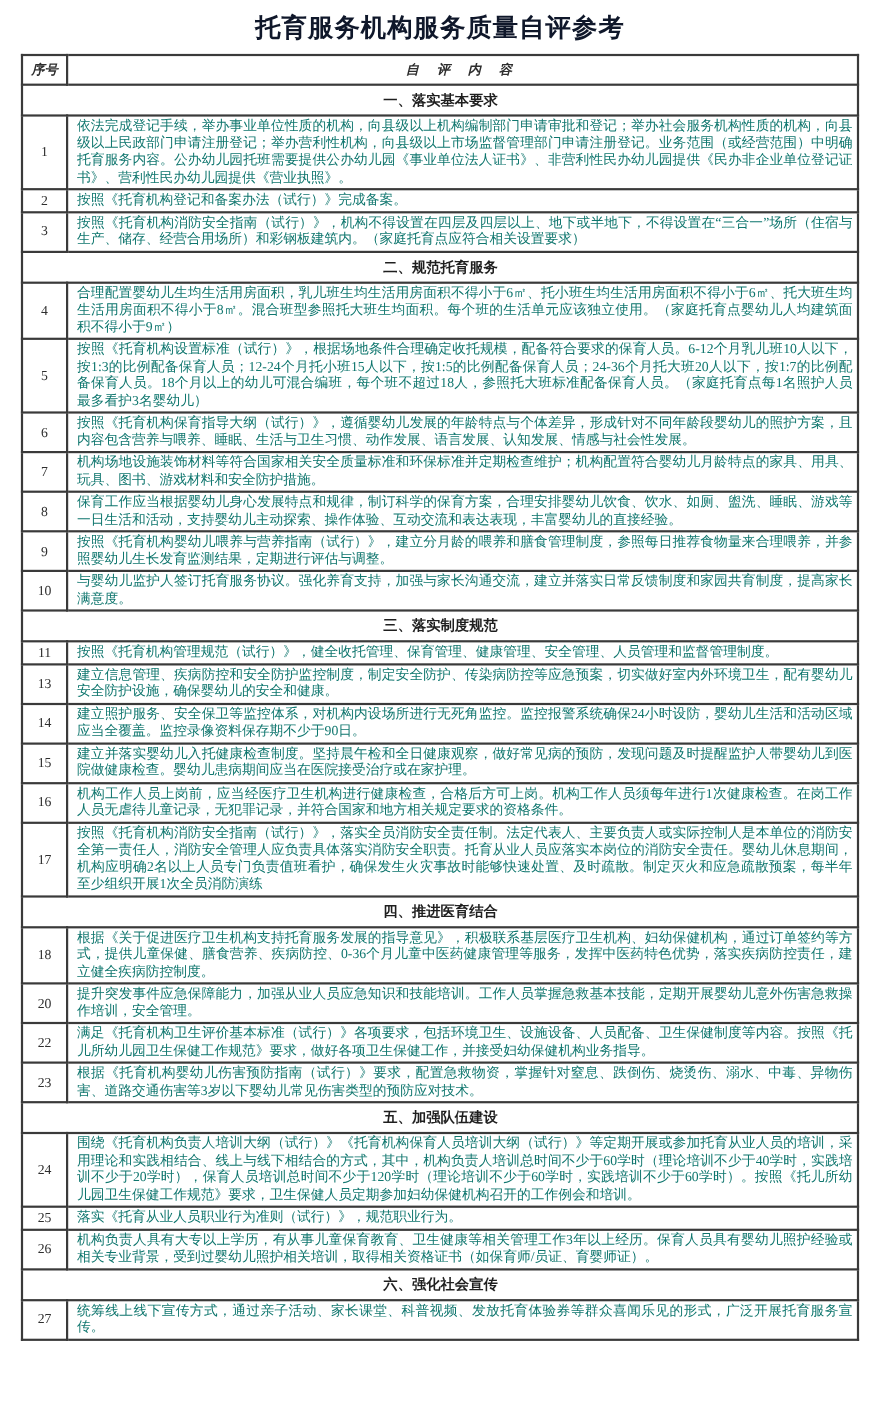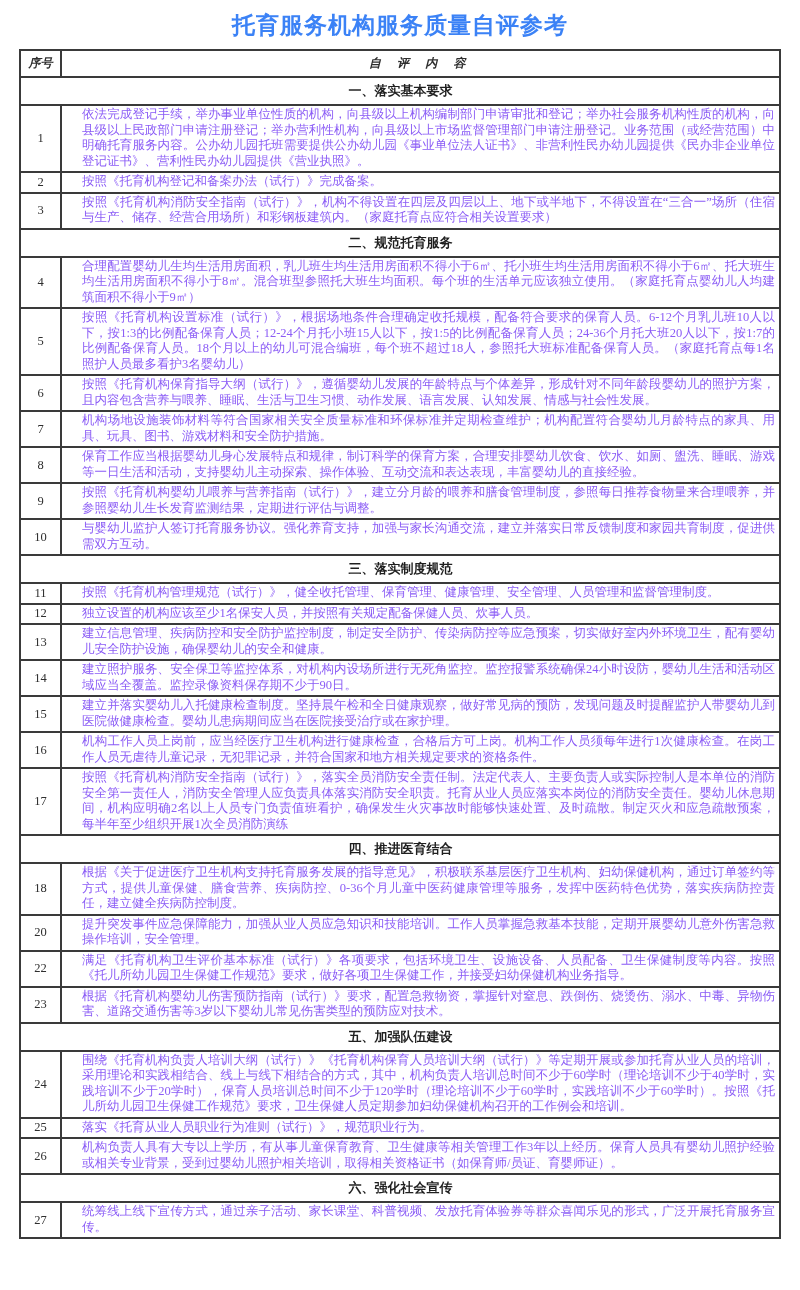--- a/index.html
+++ b/index.html
@@ -16,21 +16,21 @@
     box-sizing: border-box;
     padding-top: 6px;
   }
   .doc-title {
     margin: 4px 0 8px 0;
     text-align: center;
     font-family: "Liberation Sans", "DejaVu Sans", sans-serif;
     font-weight: bold;
     font-size: 23px;
     letter-spacing: 1px;
-    color: #3b82f6;
+    color: #0f172a;
   }
   table.eval-table {
     width: 762px;
     margin: 0 auto;
     border-collapse: collapse;
     table-layout: fixed;
     border: 2px solid #2f2f2f;
     color: #2e2e2e;
   }
   table.eval-table th,
@@ -66,22 +66,22 @@
   td.cell-no {
     text-align: center;
     font-size: 12.5px;
     padding: 1px 0;
     color: #2e2e2e;
   }
   td.cell-content {
     font-size: 12.5px;
     line-height: 15.5px;
     text-align: justify;
-    padding: 1px 4px 2px 20px;
-    color: #8b5cf6;
+    padding: 1px 4px 2px 8px;
+    color: #0f766e;
     overflow-wrap: break-word;
   }
 </style>
 </head>
 <body>
 
 <div class="page">
   <h1 class="doc-title">托育服务机构服务质量自评参考</h1>
 
   <table class="eval-table">
@@ -129,32 +129,28 @@
         <tr>
           <td class="cell-no">8</td>
           <td class="cell-content">保育工作应当根据婴幼儿身心发展特点和规律，制订科学的保育方案，合理安排婴幼儿饮食、饮水、如厕、盥洗、睡眠、游戏等一日生活和活动，支持婴幼儿主动探索、操作体验、互动交流和表达表现，丰富婴幼儿的直接经验。</td>
         </tr>
         <tr>
           <td class="cell-no">9</td>
           <td class="cell-content">按照《托育机构婴幼儿喂养与营养指南（试行）》，建立分月龄的喂养和膳食管理制度，参照每日推荐食物量来合理喂养，并参照婴幼儿生长发育监测结果，定期进行评估与调整。</td>
         </tr>
         <tr>
           <td class="cell-no">10</td>
-          <td class="cell-content">与婴幼儿监护人签订托育服务协议。强化养育支持，加强与家长沟通交流，建立并落实日常反馈制度和家园共育制度，促进供需双方互动。</td>
+          <td class="cell-content">与婴幼儿监护人签订托育服务协议。强化养育支持，加强与家长沟通交流，建立并落实日常反馈制度和家园共育制度，提高家长满意度。</td>
         </tr>
         <tr>
           <td colspan="2" class="section-title">三、落实制度规范</td>
         </tr>
         <tr>
           <td class="cell-no">11</td>
           <td class="cell-content">按照《托育机构管理规范（试行）》，健全收托管理、保育管理、健康管理、安全管理、人员管理和监督管理制度。</td>
-        </tr>
-        <tr>
-          <td class="cell-no">12</td>
-          <td class="cell-content">独立设置的机构应该至少1名保安人员，并按照有关规定配备保健人员、炊事人员。</td>
         </tr>
         <tr>
           <td class="cell-no">13</td>
           <td class="cell-content">建立信息管理、疾病防控和安全防护监控制度，制定安全防护、传染病防控等应急预案，切实做好室内外环境卫生，配有婴幼儿安全防护设施，确保婴幼儿的安全和健康。</td>
         </tr>
         <tr>
           <td class="cell-no">14</td>
           <td class="cell-content">建立照护服务、安全保卫等监控体系，对机构内设场所进行无死角监控。监控报警系统确保24小时设防，婴幼儿生活和活动区域应当全覆盖。监控录像资料保存期不少于90日。</td>
         </tr>
         <tr>

